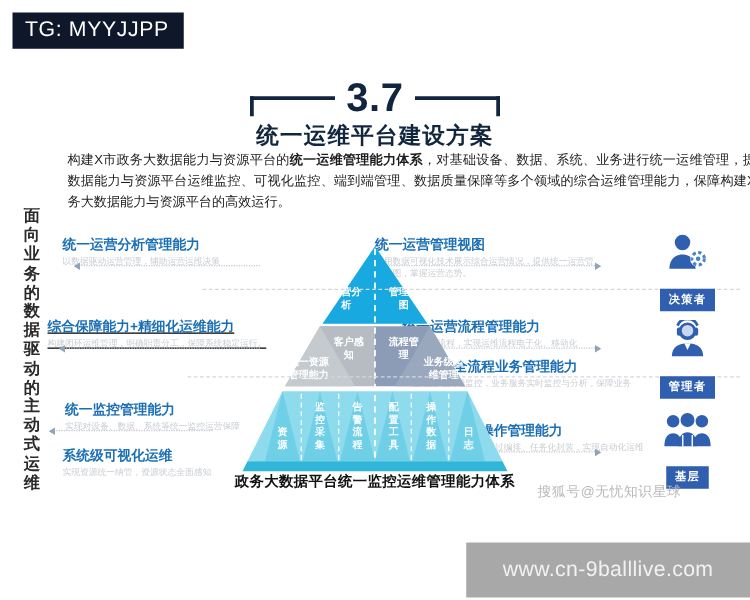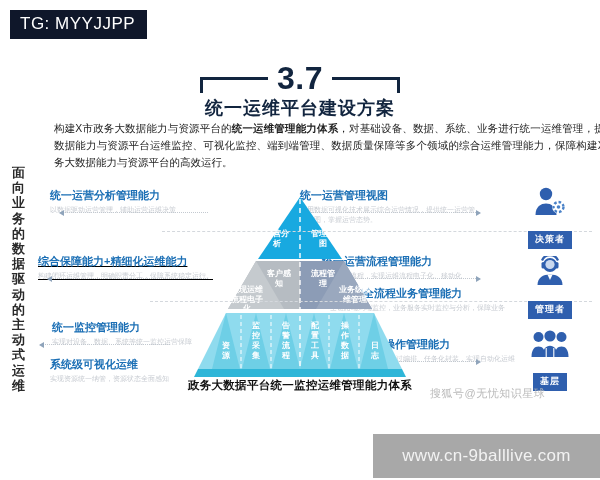--- a/index.html
+++ b/index.html
@@ -50,21 +50,21 @@
     font-size: 10.5px; line-height: 17px; color: #1d1d1d; text-align: justify; margin-left: 38px;
   }
   .intro b { font-weight: bold; }
 
   
   .vert-slogan {
     position: absolute; left: 12px; top: 165px;
     width: 20px;
     font-size: 13px; font-weight: bold; color: #2a2a2a;
     line-height: 15.2px; letter-spacing: 0px;
-    word-break: break-all; text-align: left;
+    word-break: break-all; text-align: right;
   }
 
   
   .stage { position: absolute; left: 0; top: 169px; width: 600px; height: 250px; }
 
   
   .side-label { position: absolute; }
   .side-label .lbl {
     font-size: 11px; font-weight: bold; color: #1b6fb5; white-space: nowrap;
   }
@@ -237,21 +237,21 @@
 
         <polygon points="48,182 252,182 256,190 44,190" fill="#2fb6d8"></polygon>
       </svg>
 
       <div class="cell-text" style="left:112px; top:42px; width:30px;">运营分析</div>
       <div class="cell-text" style="left:158px; top:42px; width:30px;">管理视图</div>
 
       <div class="cell-text" style="left:114px; top:82px; width:30px;">客户感知</div>
       <div class="cell-text" style="left:158px; top:82px; width:30px;">流程管理</div>
 
-      <div class="cell-text" style="left:78px; top:98px; width:38px;">实现运维流程电子化</div>
+      <div class="cell-text" style="left:78px; top:98px; width:38px;">统一资源管理能力</div>
       <div class="cell-text" style="left:186px; top:98px; width:38px;">业务级运维管理</div>
 
       <div class="cell-text v" style="left:101px; top:134px;">监控</div>
       <div class="cell-text v" style="left:131px; top:134px;">告警</div>
       <div class="cell-text v" style="left:160px; top:134px;">配置</div>
       <div class="cell-text v" style="left:190px; top:134px;">操作</div>
 
       <div class="cell-text v" style="left:71px; top:154px;">资源</div>
       <div class="cell-text v" style="left:101px; top:154px;">采集</div>
       <div class="cell-text v" style="left:131px; top:154px;">流程</div>

